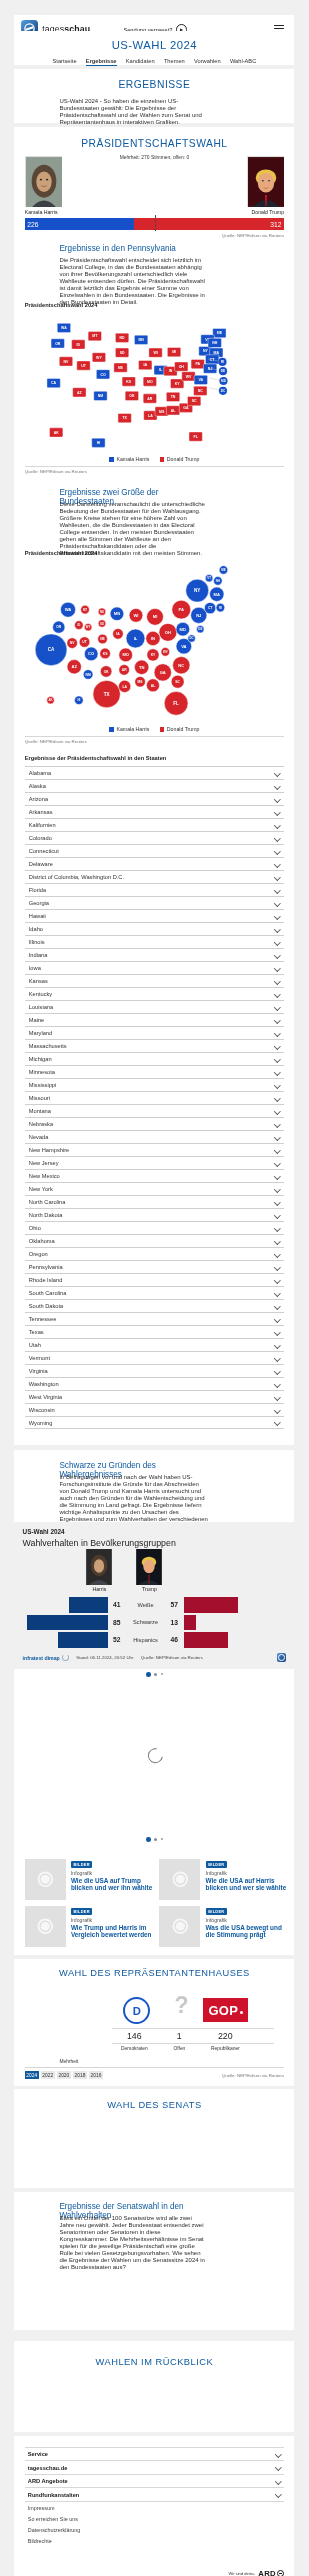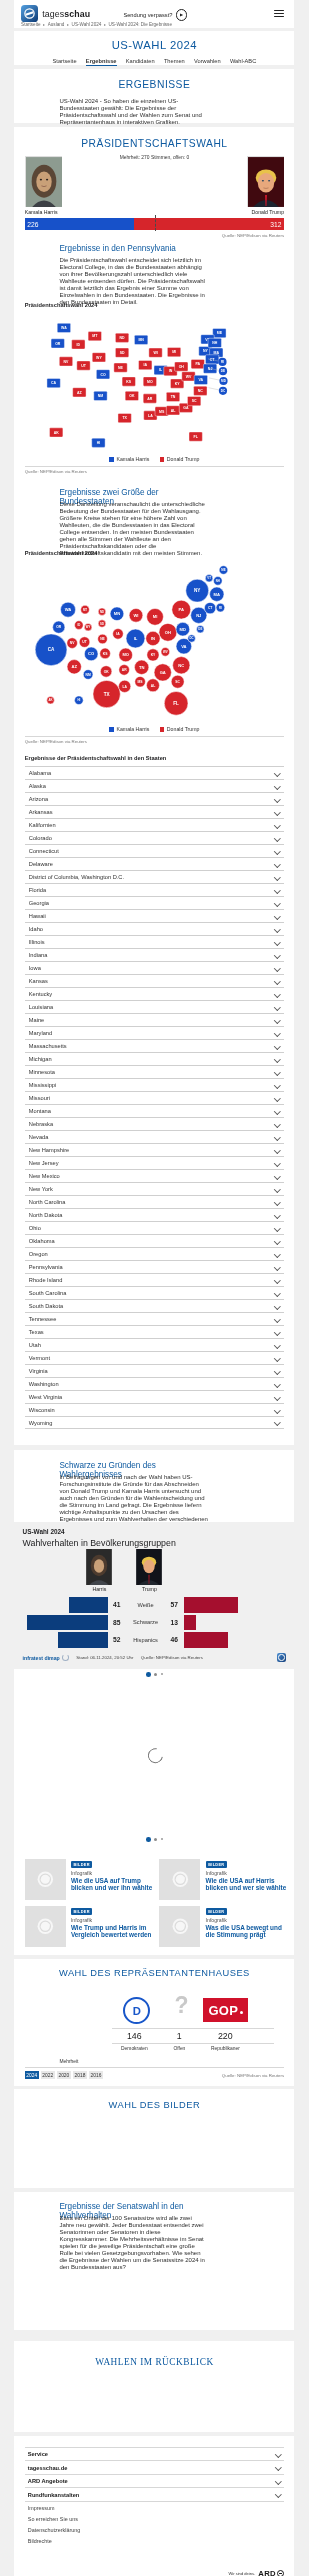--- a/index.html
+++ b/index.html
@@ -98,21 +98,21 @@
   .ard-word{font-size:7.7px;font-weight:800;color:#161616;letter-spacing:0.3px;display:flex;align-items:center;gap:1px;}
   .ard-globe{width:7.2px;height:7.2px;border:1.1px solid #161616;border-radius:50%;box-sizing:border-box;position:relative;}
   .ard-globe:after{content:"";position:absolute;left:1px;top:2.1px;right:1px;height:1.1px;background:#161616;}
   svg text{font-family:"Liberation Sans",sans-serif;}
 </style>
 </head>
 <body>
 
 <div class="page">
 
-  <div class="card" style="top:0;height:28px;">
+  <div class="card" style="top:15px;height:28px;">
     <div class="logo-row">
       <svg width="17" height="17" viewBox="0 0 33 33">
         <defs>
             <linearGradient id="lg1" x1="0" y1="0" x2="1" y2="1">
           <stop offset="0" stop-color="#54a0e0"></stop>
               <stop offset="1" stop-color="#0d3a74"></stop>
             </linearGradient>
           </defs>
         <rect x="0" y="0" width="33" height="33" rx="7" fill="url(#lg1)"></rect>
         <circle cx="16.5" cy="16.5" r="9" fill="none" stroke="#fff" stroke-width="2.4"></circle>
@@ -1010,29 +1010,29 @@
         <div class="ybtn active">2024</div>
         <div class="ybtn">2022</div>
         <div class="ybtn">2020</div>
         <div class="ybtn">2018</div>
         <div class="ybtn">2016</div>
       </div>
     <div class="small-src" style="position:absolute;right:10.3px;top:114px;">Quelle: NEP/Edison via Reuters</div>
   </div>
 
   <div class="card" style="top:2089px;height:99px;">
-    <h2 class="sec-title" style="margin-top:11.3px;font-size:9.3px;">WAHL DES BILDER</h2>
+    <h2 class="sec-title" style="margin-top:11.3px;font-size:9.3px;">WAHL DES SENATS</h2>
   </div>
 
   <div class="card" style="top:2192px;height:138px;">
     <h3 class="blue-h col-text" style="top:10.3px;">Ergebnisse der Senatswahl in den Wahlverhalten</h3>
     <p class="body col-text" style="top:23px;">Etwa ein Drittel der 100 Senatssitze wird alle zwei Jahre neu gewählt. Jeder Bundesstaat entsendet zwei Senatorinnen oder Senatoren in diese Kongresskammer. Die Mehrheitsverhältnisse im Senat spielen für die jeweilige Präsidentschaft eine große Rolle bei vielen Gesetzgebungsvorhaben. Wie sehen die Ergebnisse der Wahlen um die Senatssitze 2024 in den Bundesstaaten aus?</p>
   </div>
 
-  <div class="card" style="top:2341px;height:91px;font-family:Liberation Serif, serif;">
+  <div class="card" style="top:2341px;height:91px;">
     <h2 class="sec-title" style="margin-top:15.5px;font-size:9.3px;">WAHLEN IM RÜCKBLICK</h2>
   </div>
 
   <div class="card" style="top:2436px;height:146px;">
     <div class="f-rows" style="top:10.8px;" id="footer-rows">
         <div class="f-row">
           <span class="lbl">Service</span>
           <span class="chev"></span>
         </div>
         <div class="f-row">

